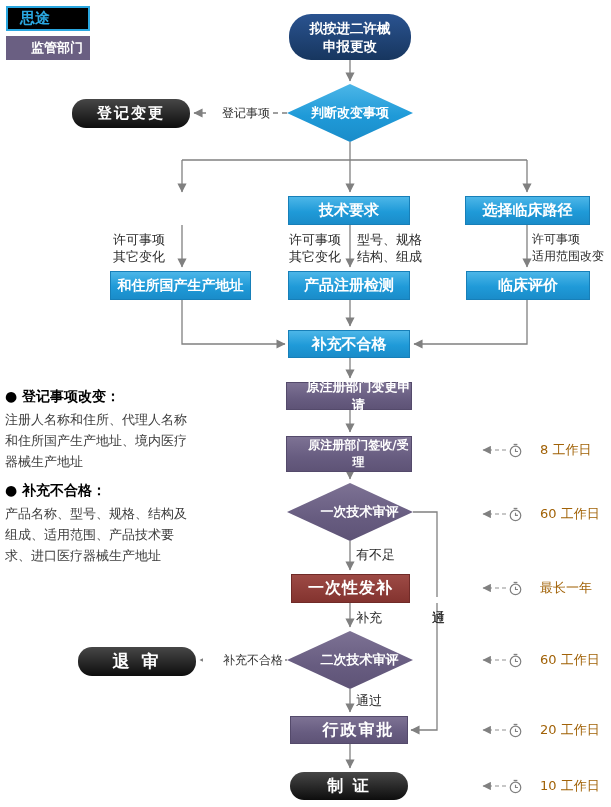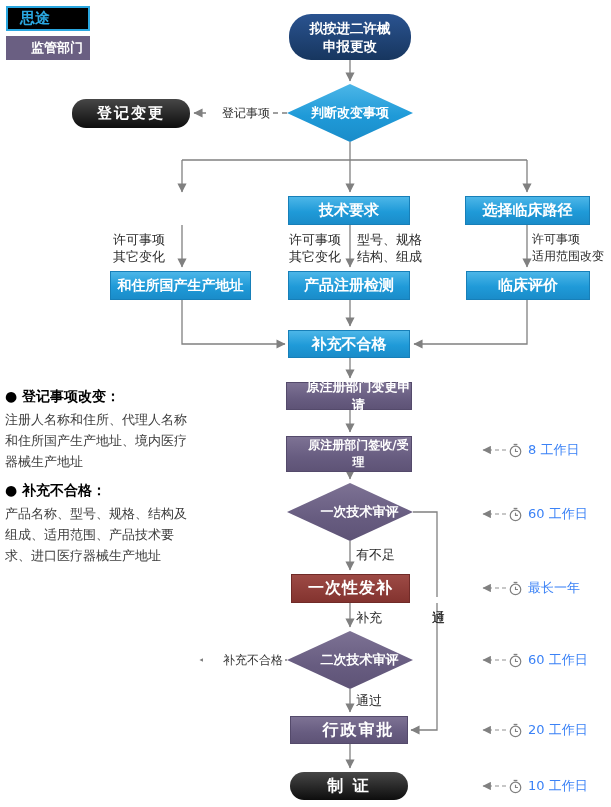--- a/index.html
+++ b/index.html
@@ -24,22 +24,22 @@
 
   .edge-label { position:absolute; z-index:3; background:#ffffff; color:#333333; font-size:12px;
                 text-align:right; line-height:14px; padding:0 2px; }
   .flow-label { position:absolute; z-index:2; color:#2b2b2b; font-size:13px; line-height:15px; }
   .vertical   { writing-mode:vertical-rl; }
   .col-label  { position:absolute; z-index:2; color:#2b2b2b; font-size:13px; line-height:17px; white-space:pre-line; }
 
   .note-title { position:absolute; z-index:2; font-size:14px; font-weight:bold; color:#000000; }
   .note-body  { position:absolute; z-index:2; font-size:13px; color:#3c3c3c; line-height:21px; white-space:pre-line; }
 
-  .timeline-item { position:absolute; z-index:2; display:flex; align-items:center; gap:5px;
-                   color:#3b82f6; font-size:13px; height:18px; }
+  .timeline-item { position:absolute; z-index:2; display:flex; align-items:center; gap:17px;
+                   color:#a16207; font-size:13px; height:18px; }
 </style>
 </head>
 <body>
 
 <div id="canvas">
 
   <svg id="connectors" width="611" height="807" viewBox="0 0 611 807">
     <defs>
       <marker id="arw" viewBox="0 0 8 8" markerWidth="7" markerHeight="7" refX="7.5" refY="4" orient="auto">
         <path d="M0,0 L8,4 L0,8 Z" fill="#808080"></path>
@@ -100,20 +100,21 @@
 
   <div class="node purple" style="left:286px;top:382px;width:126px;height:28px;font-size:13px;">原注册部门变更申请</div>
   <div class="node purple" style="left:286px;top:436px;width:126px;height:36px;font-size:12px;">原注册部门签收/受理</div>
 
   <div class="node purple diamond" style="left:287px;top:483px;width:126px;height:58px;font-size:13px;">一次技术审评</div>
 
   <div class="node maroon" style="left:291px;top:574px;width:119px;height:29px;font-size:16px;letter-spacing:1px;">一次性发补</div>
 
   <div class="node purple diamond" style="left:287px;top:631px;width:126px;height:58px;font-size:13px;">二次技术审评</div>
 
+  <div class="node black" style="left:78px;top:647px;width:118px;height:29px;font-size:17px;letter-spacing:3px;">退 审</div>
 
   <div class="node purple" style="left:290px;top:716px;width:118px;height:28px;font-size:16px;letter-spacing:2px;">行政审批</div>
 
   <div class="node black" style="left:290px;top:772px;width:118px;height:28px;font-size:16px;letter-spacing:2px;">制 证</div>
 
   <div class="edge-label" style="left:206px;top:106px;width:66px;">登记事项</div>
   <div class="edge-label" style="left:203px;top:653px;width:82px;">补充不合格</div>
 
   <div class="flow-label" style="left:356px;top:547px;">有不足</div>
   <div class="flow-label" style="left:356px;top:610px;">补充</div>

